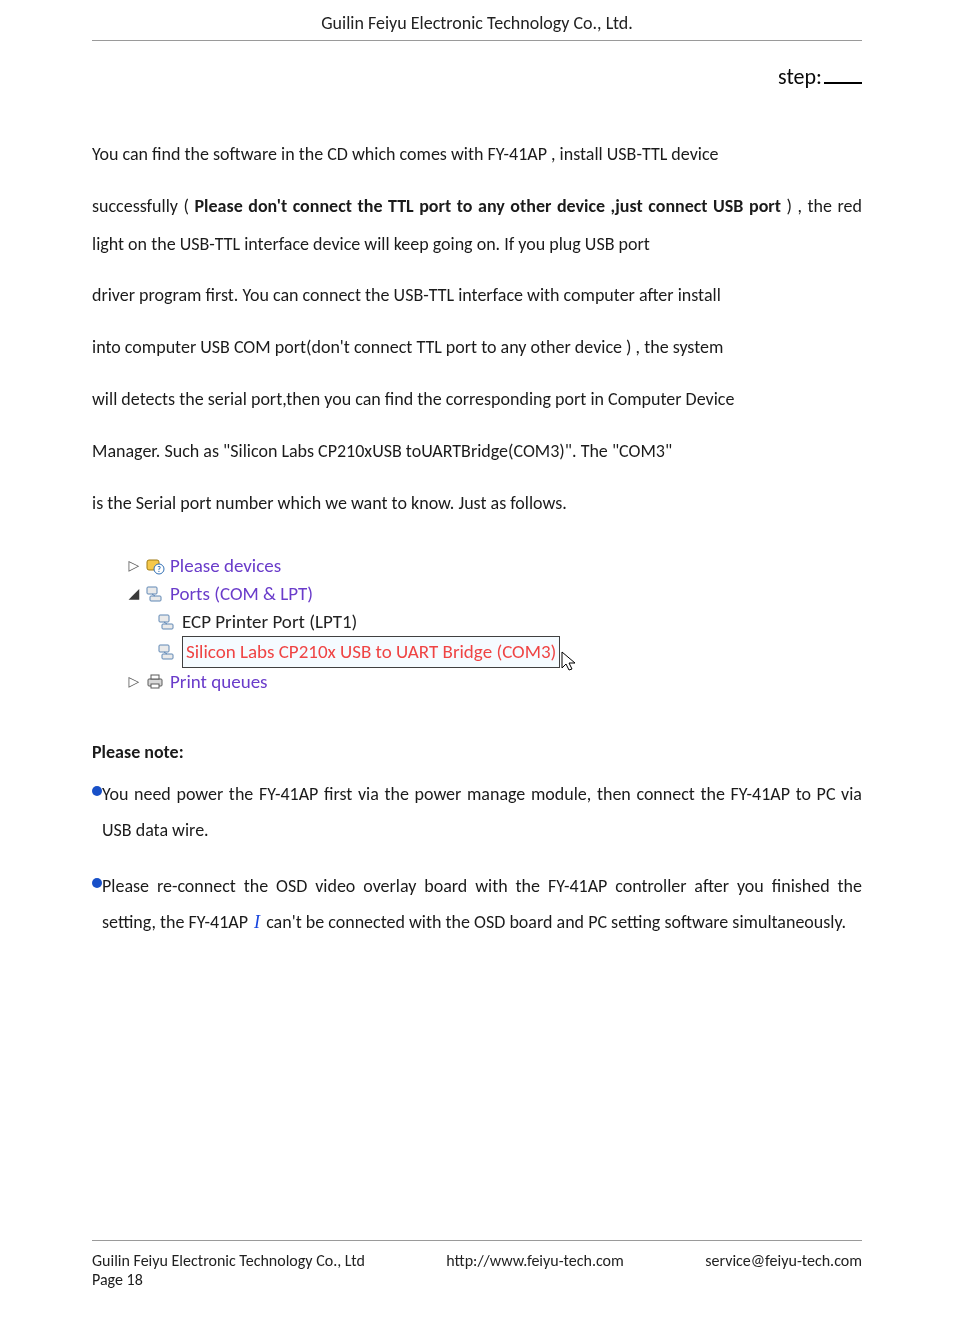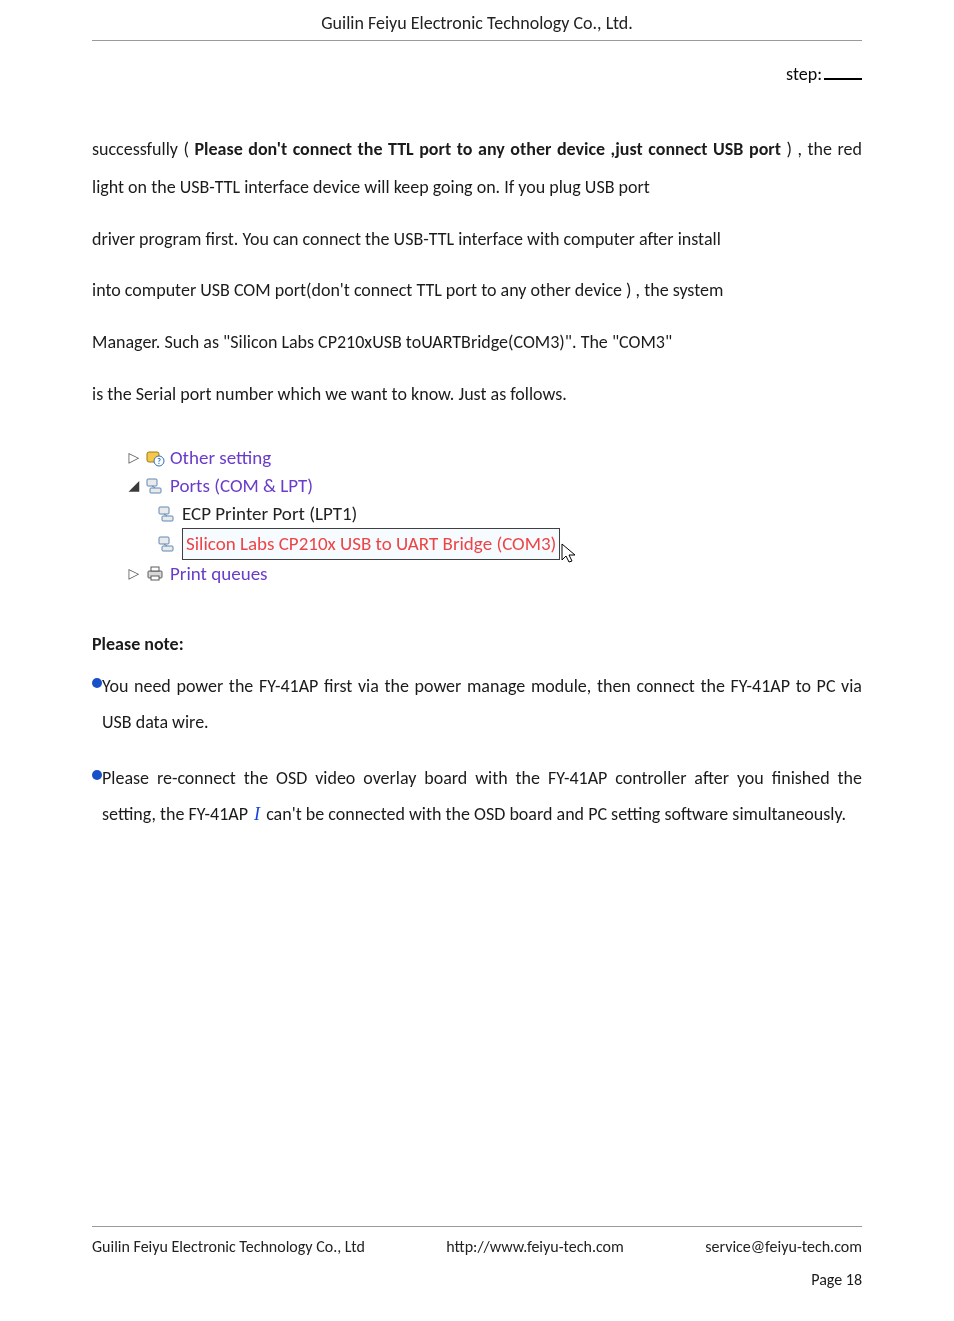--- a/index.html
+++ b/index.html
@@ -10,21 +10,21 @@
          -webkit-font-smoothing:antialiased; position:relative; }
   .page { padding:12px 92px 40px 92px; }
 
   
   .hdr-wrap { text-align:center; margin:0 0 6px 0; }
   .hdr-wrap .hdr { font-size:18px; color:#222; }
   .hdr-rule { height:1px; background:var(--rule); margin:6px 0 22px 0; }
 
   
   .sec-row { display:flex; justify-content:flex-end; align-items:baseline;
-             font-size:18px; color:#0a0a0a; margin-top:4px; }
+             font-size:22px; color:#0a0a0a; margin-top:4px; }
   .sec-row .sec-line { width:38px; border-bottom:2px solid #000; margin-left:2px; }
 
   
   .body { margin-top:46px; font-size:18px; line-height:2.1; color:var(--ink); }
   .p { margin:0 0 14px 0; text-align:justify; } 
 
   
   .dm { margin:30px 0 10px 36px; font-size:19px; color:#222; }
   .dm .row { display:flex; align-items:center; gap:4px; line-height:28px; white-space:nowrap; }
   .dm .ind1 { padding-left:28px; }
@@ -43,62 +43,64 @@
   .bul { display:flex; margin:0 0 20px 0; }
   .dot { width:10px; height:10px; border-radius:50%; background:#1850c8; margin-top:10px; flex:0 0 auto; }
   .bul .txt { flex:1; text-align:justify; }
   .txt .inline-i { color:#1644de; font-family:"Times New Roman",serif; font-style:italic; padding:0 2px; }
 
   
   .ftr { position:absolute; left:92px; right:92px; bottom:32px; }
   .ftr-rule { height:1px; background:var(--rule); margin-bottom:10px; }
   .ftr-row { display:flex; justify-content:space-between; font-size:16px; color:#222; }
   .ftr-row span { white-space:nowrap; }
-  .pgnum { text-align:right; font-size:16px; margin-top:14px; }
+  .pgnum { text-align:left; font-size:16px; }
 
   
   svg { display:block; }
 </style>
 </head>
 <body>
 
 <div class="page">
   <div class="hdr-wrap">
     <span class="hdr">Guilin Feiyu Electronic Technology Co., Ltd.</span>
   </div>
   <div class="hdr-rule"></div>
 
   <div class="sec-row">
     <span>step:</span>
     <span class="sec-line"></span>
   </div>
 
   <div class="body">
+    <p class="p">You can find the software in the CD which comes with FY-41AP , install USB-TTL device</p>
     <p class="p">
       <span>successfully ( </span>
       <strong>Please don't connect the TTL port to any other device ,just connect USB port</strong>
       <span>) , the red light on the USB-TTL interface device will keep going on. If you plug USB port</span>
     </p>
     <p class="p">driver program first. You can connect the USB-TTL interface with computer after install</p>
     <p class="p">into computer USB COM port(don't connect TTL port to any other device ) , the system</p>
+    <p class="p">will detects the serial port,then you can find the corresponding port in Computer Device</p>
     <p class="p">Manager. Such as "Silicon Labs CP210xUSB toUARTBridge(COM3)". The "COM3"</p>
     <p class="p">is the Serial port number which we want to know. Just as follows.</p>
   </div>
 
   <div class="dm">
     <div class="row">
       <span class="tri">▷</span>
       <span class="icon">
         <svg width="20" height="18" viewBox="0 0 20 18">
           <rect x="2" y="3" width="12" height="10" rx="2" fill="#f5c84b" stroke="#a07b14"></rect>
           <circle cx="14" cy="12" r="5" fill="#fff" stroke="#2f6fb5"></circle>
           <text x="14" y="15" text-anchor="middle" font-size="8" fill="#2f6fb5" font-weight="bold">?</text>
         </svg>
       </span>
-      <span class="label purple">Other setting</span>
+      <span class="label purple">Please devices</span>
     </div>
 
     <div class="row">
       <span class="tri open">◢</span>
       <span class="icon">
         <svg width="20" height="18" viewBox="0 0 20 18">
           <rect x="2" y="2" width="10" height="7" rx="1" fill="#eaeaea" stroke="#5f87b5"></rect>
           <rect x="5" y="11" width="11" height="5" rx="1" fill="#eaeaea" stroke="#5f87b5"></rect>
           <path d="M7 9 L10 11" stroke="#5f87b5" stroke-width="1"></path>
         </svg>

